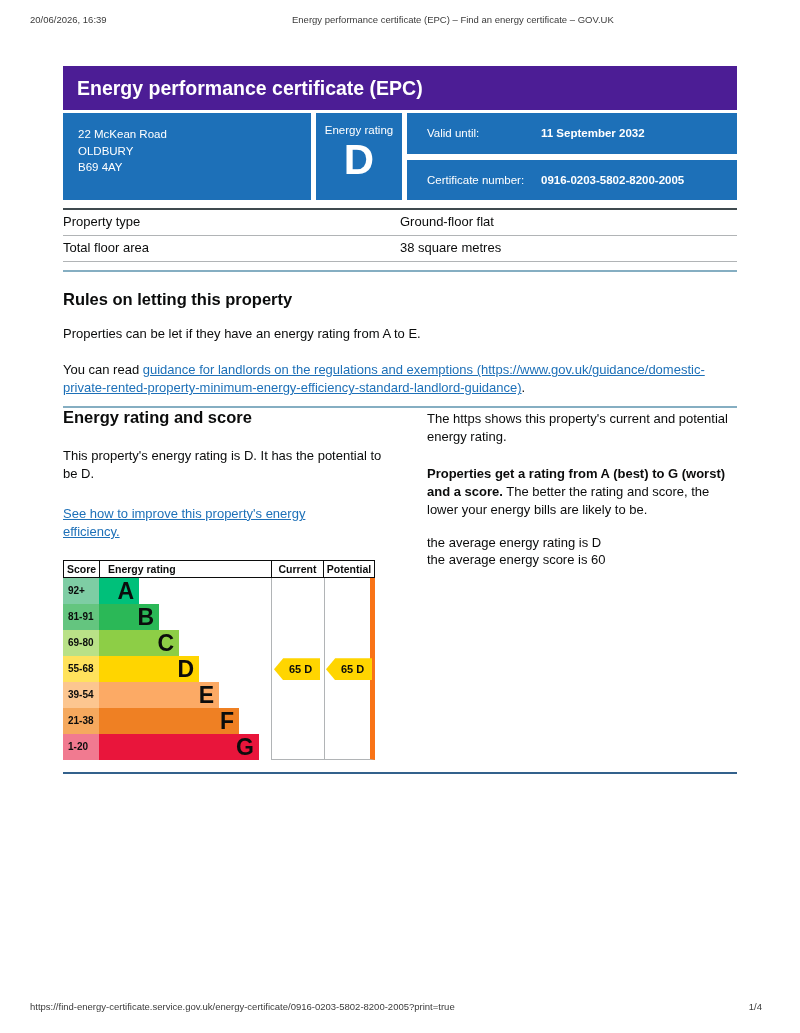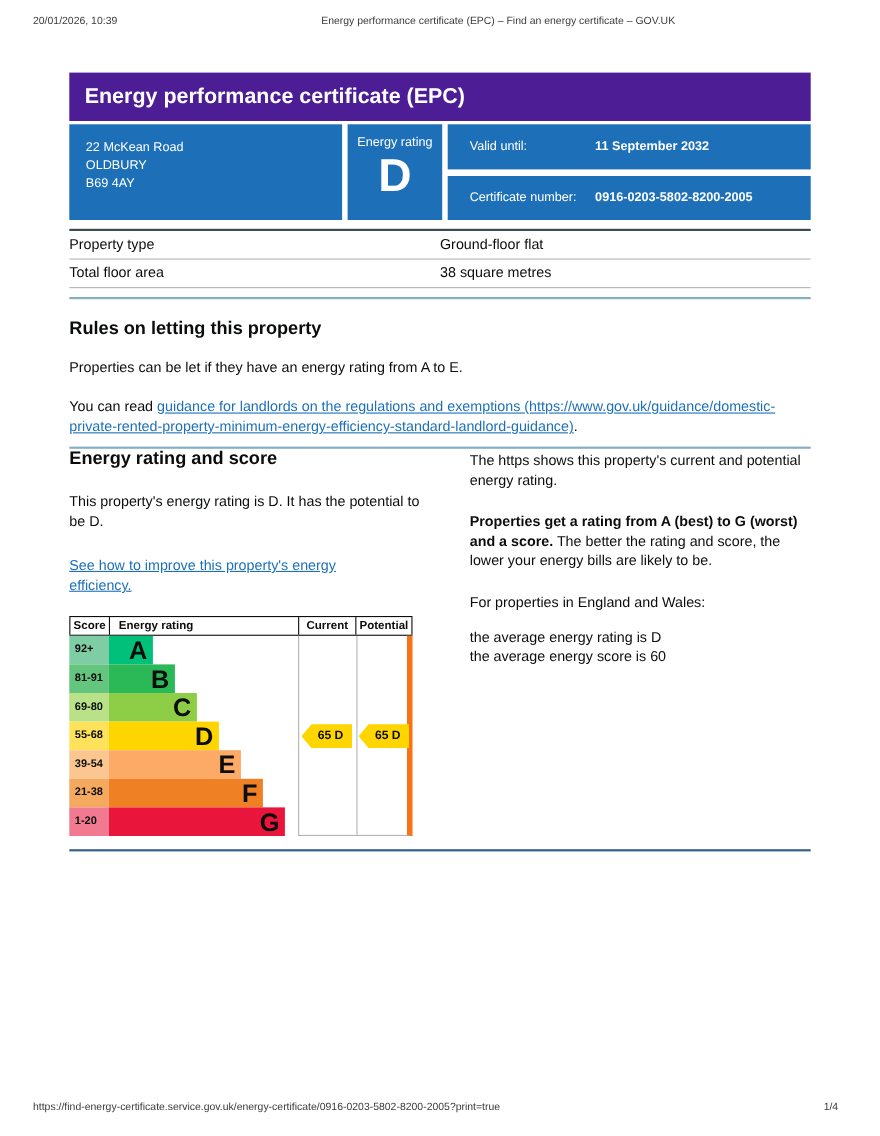--- a/index.html
+++ b/index.html
@@ -83,21 +83,21 @@
   .arrow { position:absolute; width:46px; height:22px; line-height:22px; text-align:center;
            font-weight:bold; font-size:11px; padding-left:7px; color:#0b0c0c;
            clip-path:polygon(0 50%, 20% 0, 100% 0, 100% 100%, 20% 100%); }
 </style>
 </head>
 <body>
 
 <div class="page">
 
   <div class="print-header">
-    <span class="print-date">20/01/2026, 10:39</span>
+    <span class="print-date">20/06/2026, 16:39</span>
     <span class="print-title">Energy performance certificate (EPC) – Find an energy certificate – GOV.UK</span>
   </div>
 
   <div class="content">
 
     <div class="banner">Energy performance certificate (EPC)</div>
 
     <div class="summary-row">
       <div class="addr-box">
         <div>22 McKean Road</div>
@@ -186,21 +186,20 @@
                 <span class="band-score" style="background: rgb(241, 122, 144);">1-20</span>
                 <span class="band-bar" style="background: rgb(233, 21, 59); width: 160px;">G</span>
               </div>
             </div>
         </div>
       </div>
 
       <div class="col-right">
         <p class="body p1">The https shows this property's current and potential energy rating.</p>
         <p class="body p2"><b>Properties get a rating from A (best) to G (worst) and a score.</b><span> The better the rating and score, the lower your energy bills are likely to be.</span></p>
-        <p class="body p3">For properties in England and Wales:</p>
         <p class="body avg"><span>the average energy rating is D</span><br><span>the average energy score is 60</span></p>
       </div>
     </div>
 
     <hr class="dark">
 
   </div>
 
   <div class="print-footer">
     <span class="print-url">https://find-energy-certificate.service.gov.uk/energy-certificate/0916-0203-5802-8200-2005?print=true</span>

